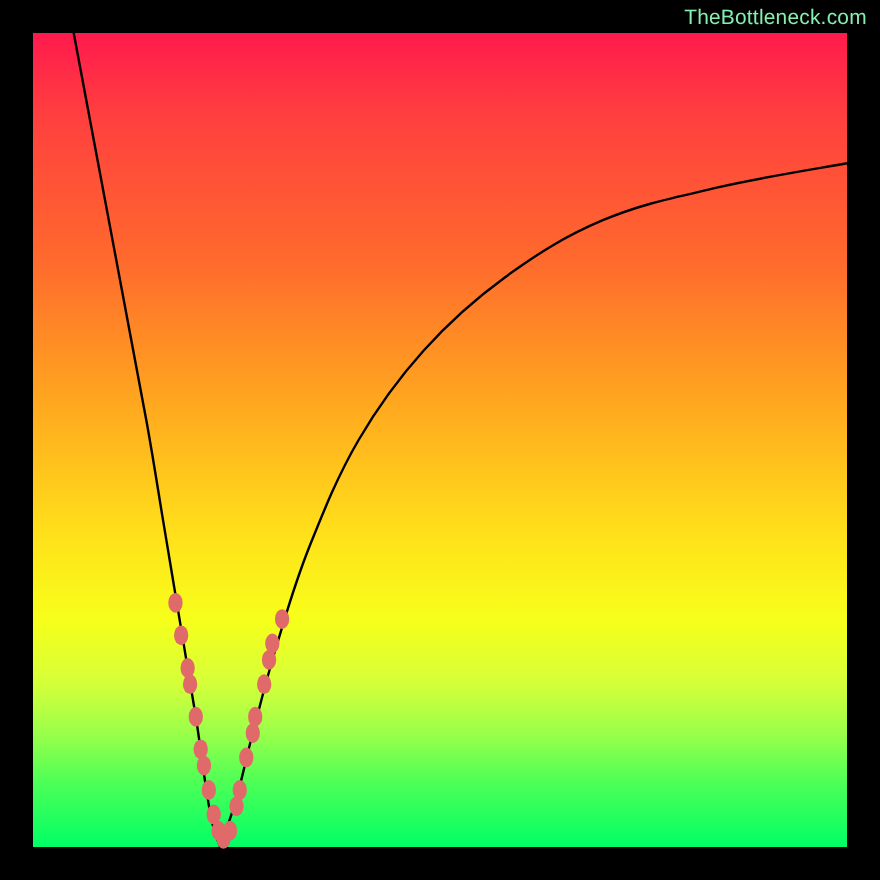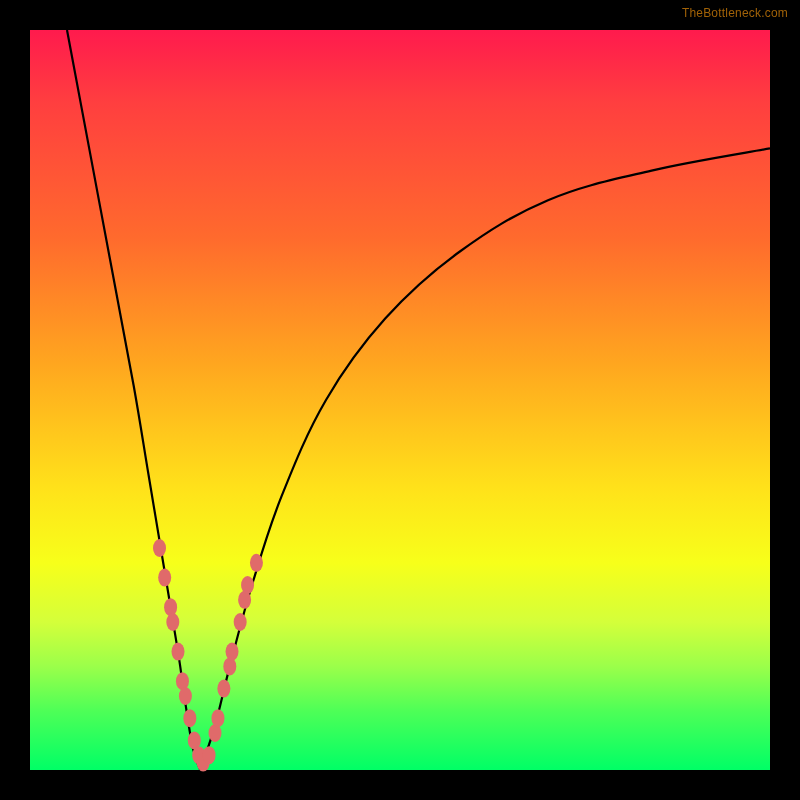--- a/index.html
+++ b/index.html
@@ -34,22 +34,22 @@
       #d4ff3a 80%,
       #9bff4a 86%,
       #4eff57 92%,
       #00ff66 100%
     );
   }
   .watermark {
     position: absolute;
     top: 6px;
     right: 12px;
-    color: #a16207;
-    font-size: 12px;
+    color: #86efac;
+    font-size: 19px;
     letter-spacing: 0.2px;
     user-select: none;
   }
   svg.curves {
     position: absolute;
     left: 0;
     top: 0;
     width: 740px;
     height: 740px;
     overflow: visible;

